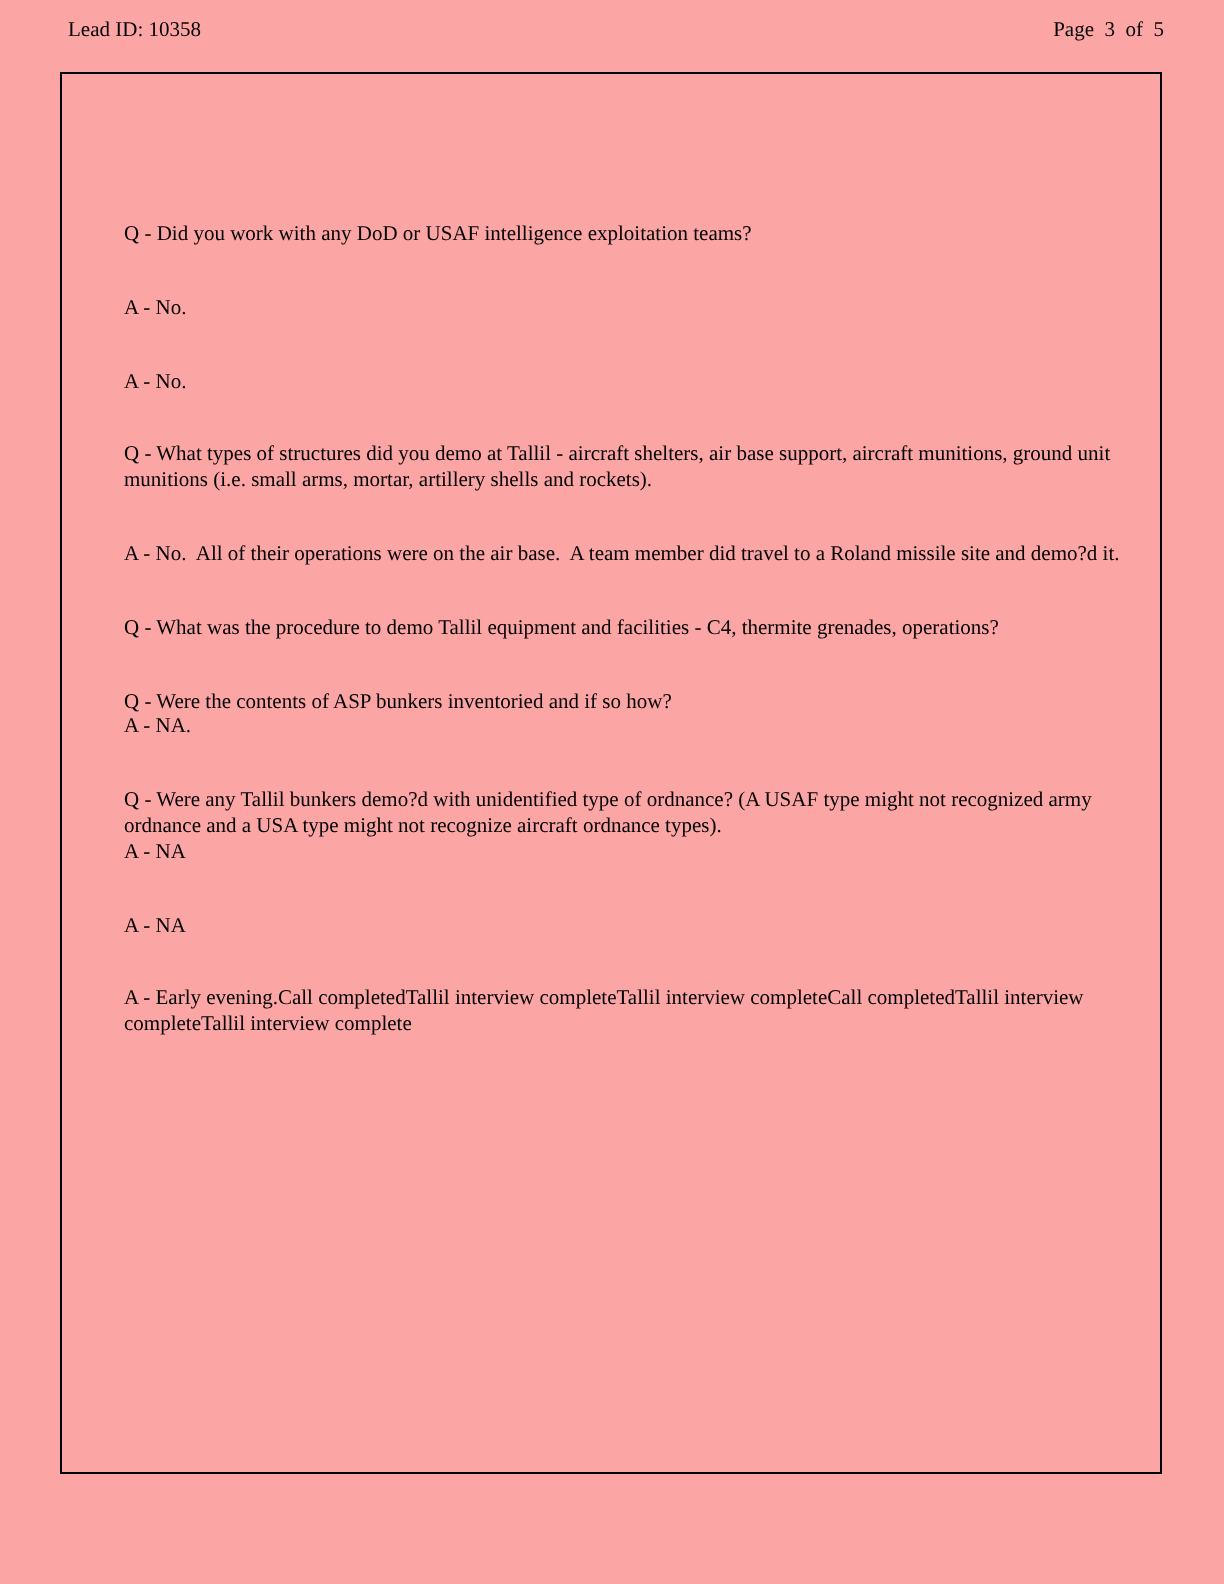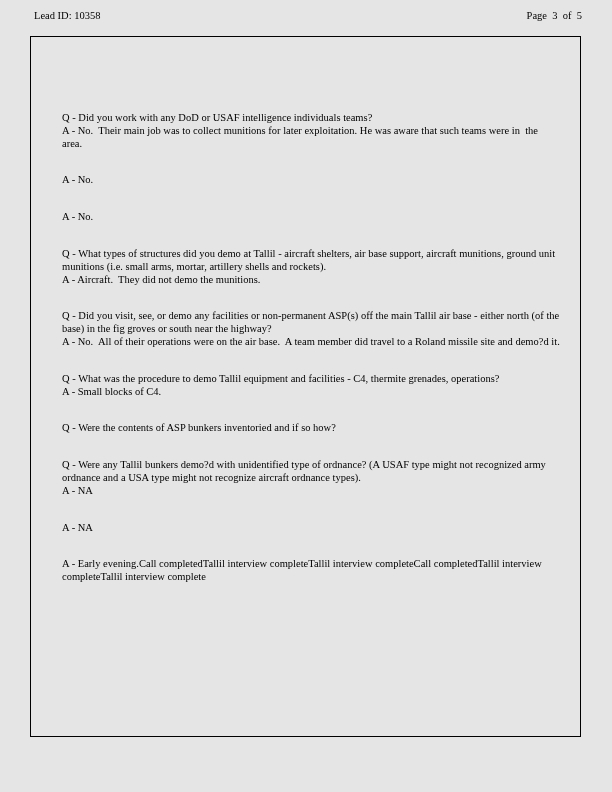--- a/index.html
+++ b/index.html
@@ -10,21 +10,21 @@
   }
   body {
     font-family: "Liberation Serif", serif;
     color: #000000;
     position: relative;
   }
   .page {
     position: relative;
     width: 612px;
     height: 792px;
-    background: #e5e5e5;
+    background: #fca5a5;
   }
   .header-row {
     position: absolute;
     top: 10px;
     left: 34px;
     right: 30px;
     display: flex;
     justify-content: space-between;
     font-size: 10.5px;
     white-space: pre;
@@ -54,50 +54,47 @@
 <div class="page">
 
   <div class="header-row">
     <span>Lead ID: 10358</span>
     <span>Page  3  of  5</span>
   </div>
 
   <div class="doc-box">
 
     <div class="qa-block">
-      <div class="q-line">Q - Did you work with any DoD or USAF intelligence individuals teams?</div>
-      <div class="a-line">A - No.  Their main job was to collect munitions for later exploitation. He was aware that such teams were in  the area.</div>
+      <div class="q-line">Q - Did you work with any DoD or USAF intelligence exploitation teams?</div>
     </div>
 
     <div class="qa-block">
       <div class="a-line">A - No.</div>
     </div>
 
     <div class="qa-block">
       <div class="a-line">A - No.</div>
     </div>
 
     <div class="qa-block">
       <div class="q-line">Q - What types of structures did you demo at Tallil - aircraft shelters, air base support, aircraft munitions, ground unit munitions (i.e. small arms, mortar, artillery shells and rockets).</div>
-      <div class="a-line">A - Aircraft.  They did not demo the munitions.</div>
     </div>
 
     <div class="qa-block">
-      <div class="q-line">Q - Did you visit, see, or demo any facilities or non-permanent ASP(s) off the main Tallil air base - either north (of the base) in the fig groves or south near the highway?</div>
       <div class="a-line">A - No.  All of their operations were on the air base.  A team member did travel to a Roland missile site and demo?d it.</div>
     </div>
 
 
     <div class="qa-block">
       <div class="q-line">Q - What was the procedure to demo Tallil equipment and facilities - C4, thermite grenades, operations?</div>
-      <div class="a-line">A - Small blocks of C4.</div>
     </div>
 
     <div class="qa-block">
       <div class="q-line">Q - Were the contents of ASP bunkers inventoried and if so how?</div>
+      <div class="a-line">A - NA.</div>
     </div>
 
     <div class="qa-block">
       <div class="q-line">Q - Were any Tallil bunkers demo?d with unidentified type of ordnance? (A USAF type might not recognized army ordnance and a USA type might not recognize aircraft ordnance types).</div>
       <div class="a-line">A - NA</div>
     </div>
 
     <div class="qa-block">
       <div class="a-line">A - NA</div>
     </div>

